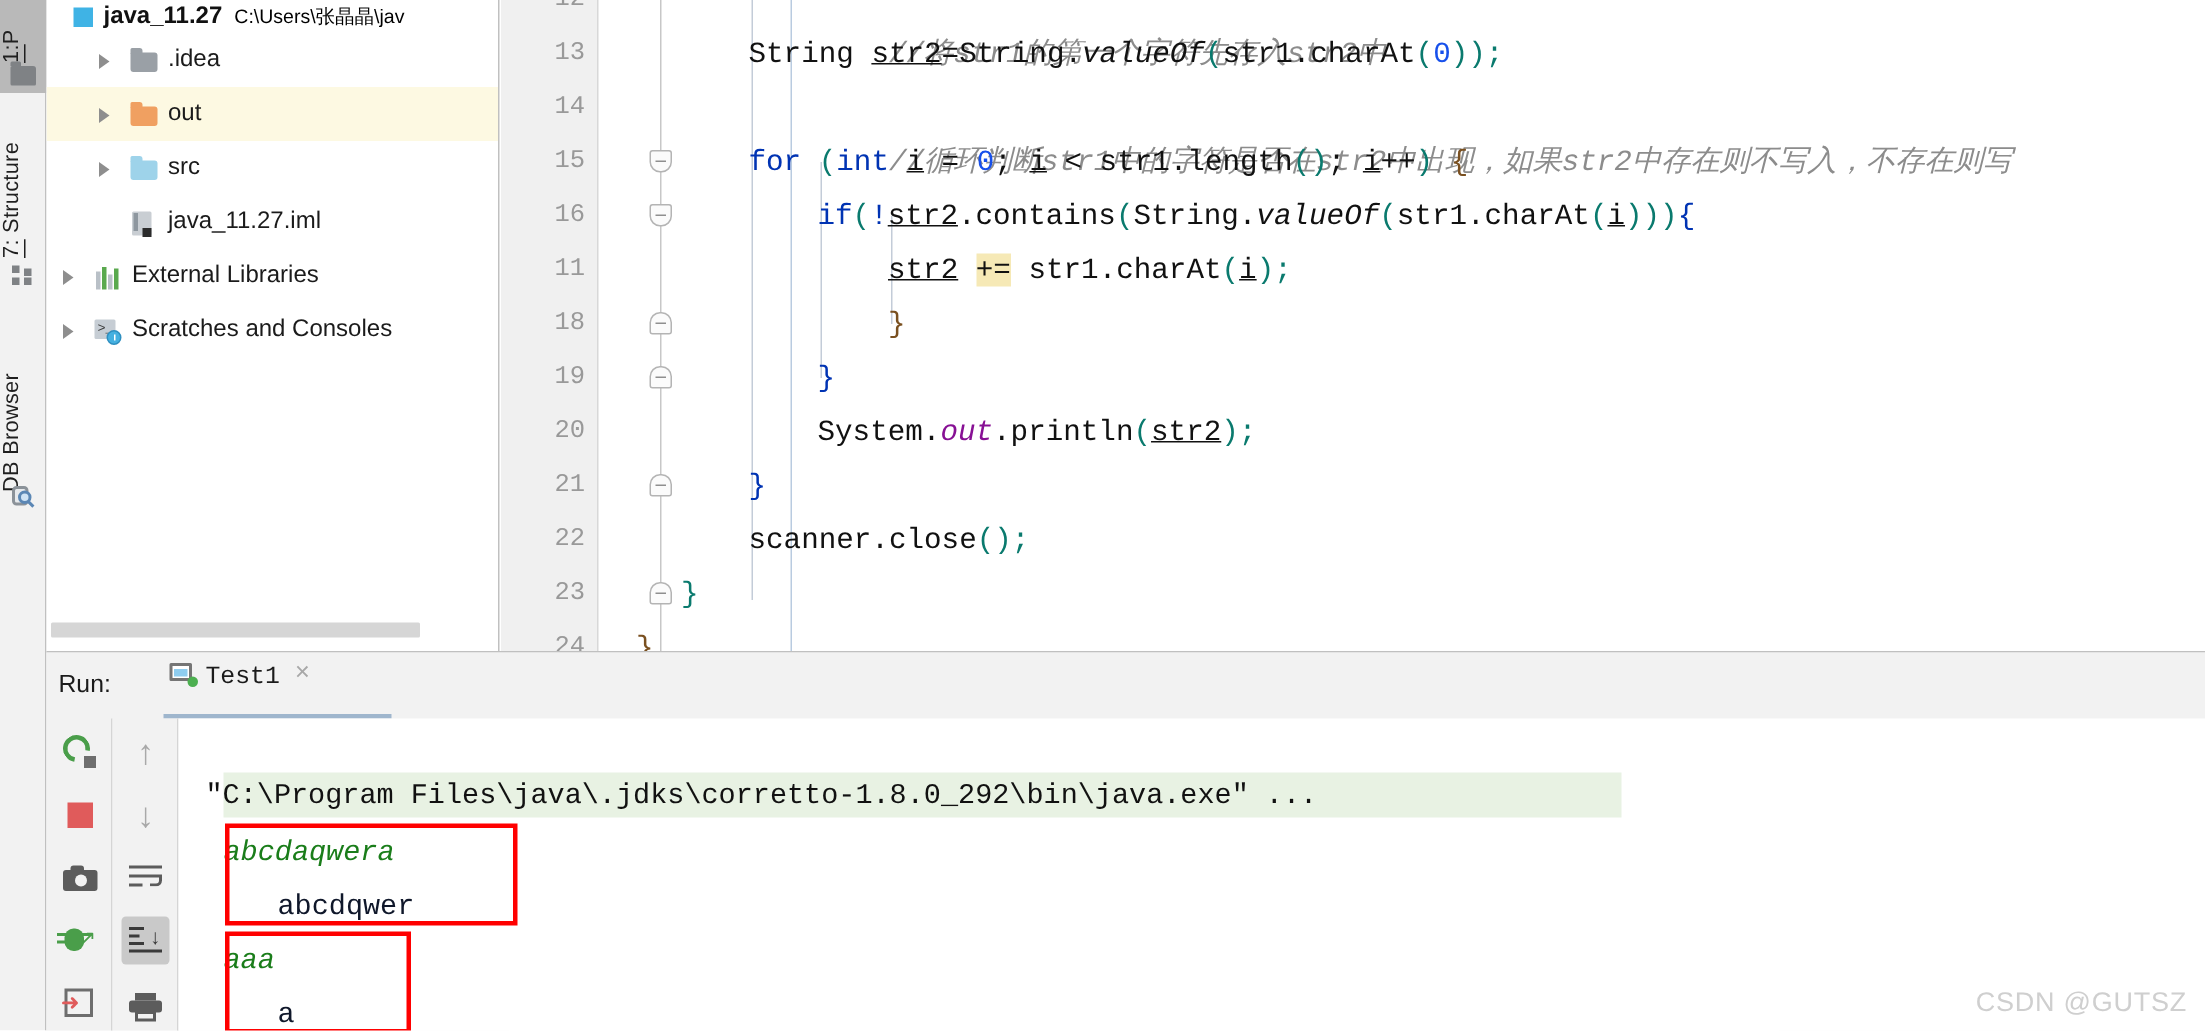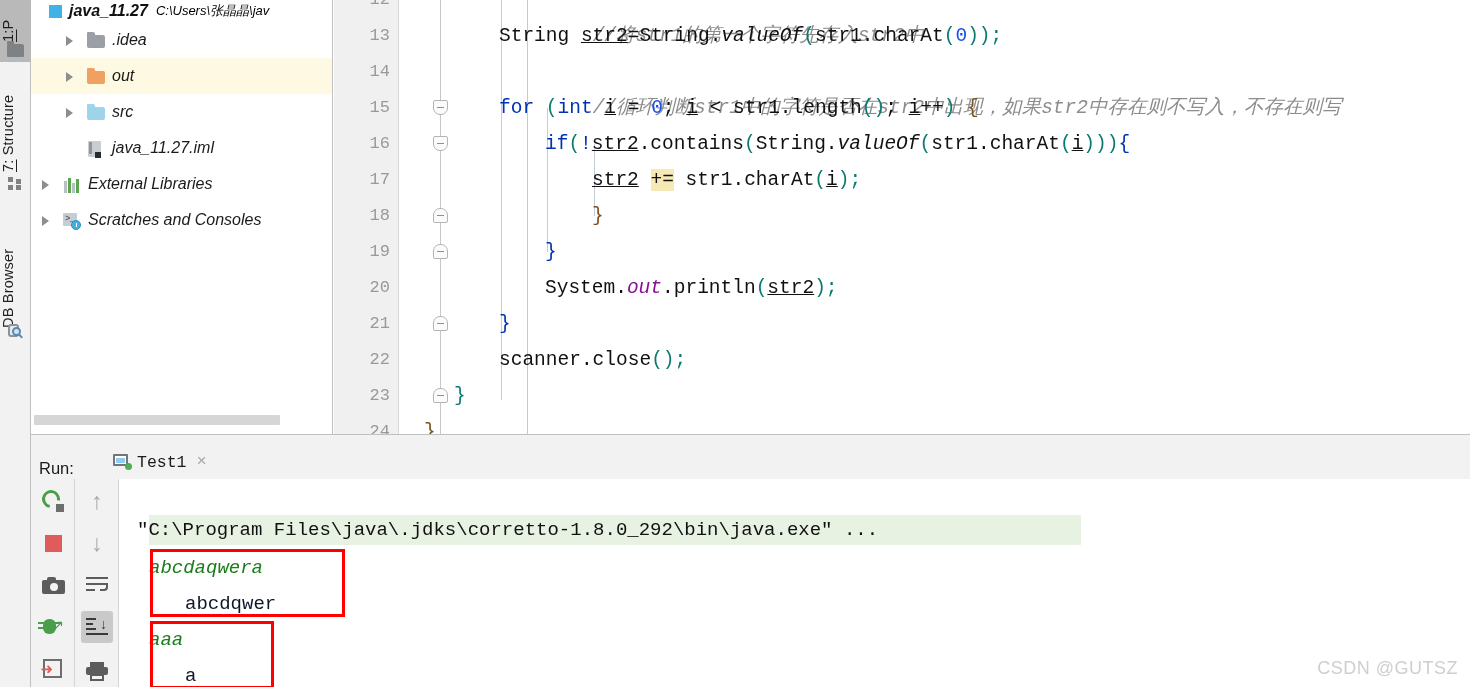--- a/index.html
+++ b/index.html
@@ -62,21 +62,20 @@
   .db-glyph .mag:after {
     content:""; position:absolute; right:-4px; bottom:-3px;
     width:5px; height:2px; background:#5b87b5; transform:rotate(45deg);
   }
 
   
   .project-panel {
     position: absolute; left: 31px; top: 0; width: 302px; height: 434px;
     background: #ffffff; border-right: 1px solid #c0c0c0;
     overflow: hidden;
-    font-style: italic;
   }
   .tree-row {
     position: relative; height: 36px; display: flex; align-items: center;
     font-size: 16px; color: #1b1b1b; white-space: nowrap;
   }
   .tree-row.root { height: 22px; color: #111; font-weight: bold; }
   .tree-row.sel { background: #fdf9e2; }
   .arrow {
     width: 13px; height: 13px; flex: 0 0 13px; position: relative;
   }
@@ -198,21 +197,21 @@
   .brc-b{ color:#0033b3; }
   .brc-o{ color:#7a5020; }
   .brc-g{ color:#0a7a6e; }
 
   
   .runwin {
     position: absolute; left: 31px; top: 434px; width: 1439px; height: 253px;
     background: #f2f2f2; border-top: 1px solid #c0c0c0;
   }
   .runhdr {
-    position: absolute; left: 0; top: 12px; width: 1439px; height: 44px;
+    position: absolute; left: 0; top: 0; width: 1439px; height: 44px;
     background: #f2f2f2;
   }
   .run-label {
     position: absolute; left: 8px; top: 12px; font-size: 16.5px; color: #1b1b1b;
   }
   .run-tab {
     position: absolute; left: 78px; top: 6px; height: 38px;
     display: flex; align-items: flex-start; gap: 6px; padding: 0 4px; font-family: Liberation Mono, monospace;
   }
   .run-tab .underline {
@@ -433,21 +432,21 @@
     <div class="hscroll"></div>
   </div>
 
   <div class="editor">
     <div class="gutter">
       <div class="lineno" style="top:-18px;">12</div>
       <div class="lineno" style="top:18px;">13</div>
       <div class="lineno" style="top:54px;">14</div>
       <div class="lineno" style="top:90px;">15</div>
       <div class="lineno" style="top:126px;">16</div>
-      <div class="lineno" style="top:162px;">17</div>
+      <div class="lineno" style="top:162px;">11</div>
       <div class="lineno" style="top:198px;">18</div>
       <div class="lineno" style="top:234px;">19</div>
       <div class="lineno" style="top:270px;">20</div>
       <div class="lineno" style="top:306px;">21</div>
       <div class="lineno" style="top:342px;">22</div>
       <div class="lineno" style="top:378px;">23</div>
       <div class="lineno" style="top:414px;">24</div>
     </div>
 
     <div class="foldcol">

